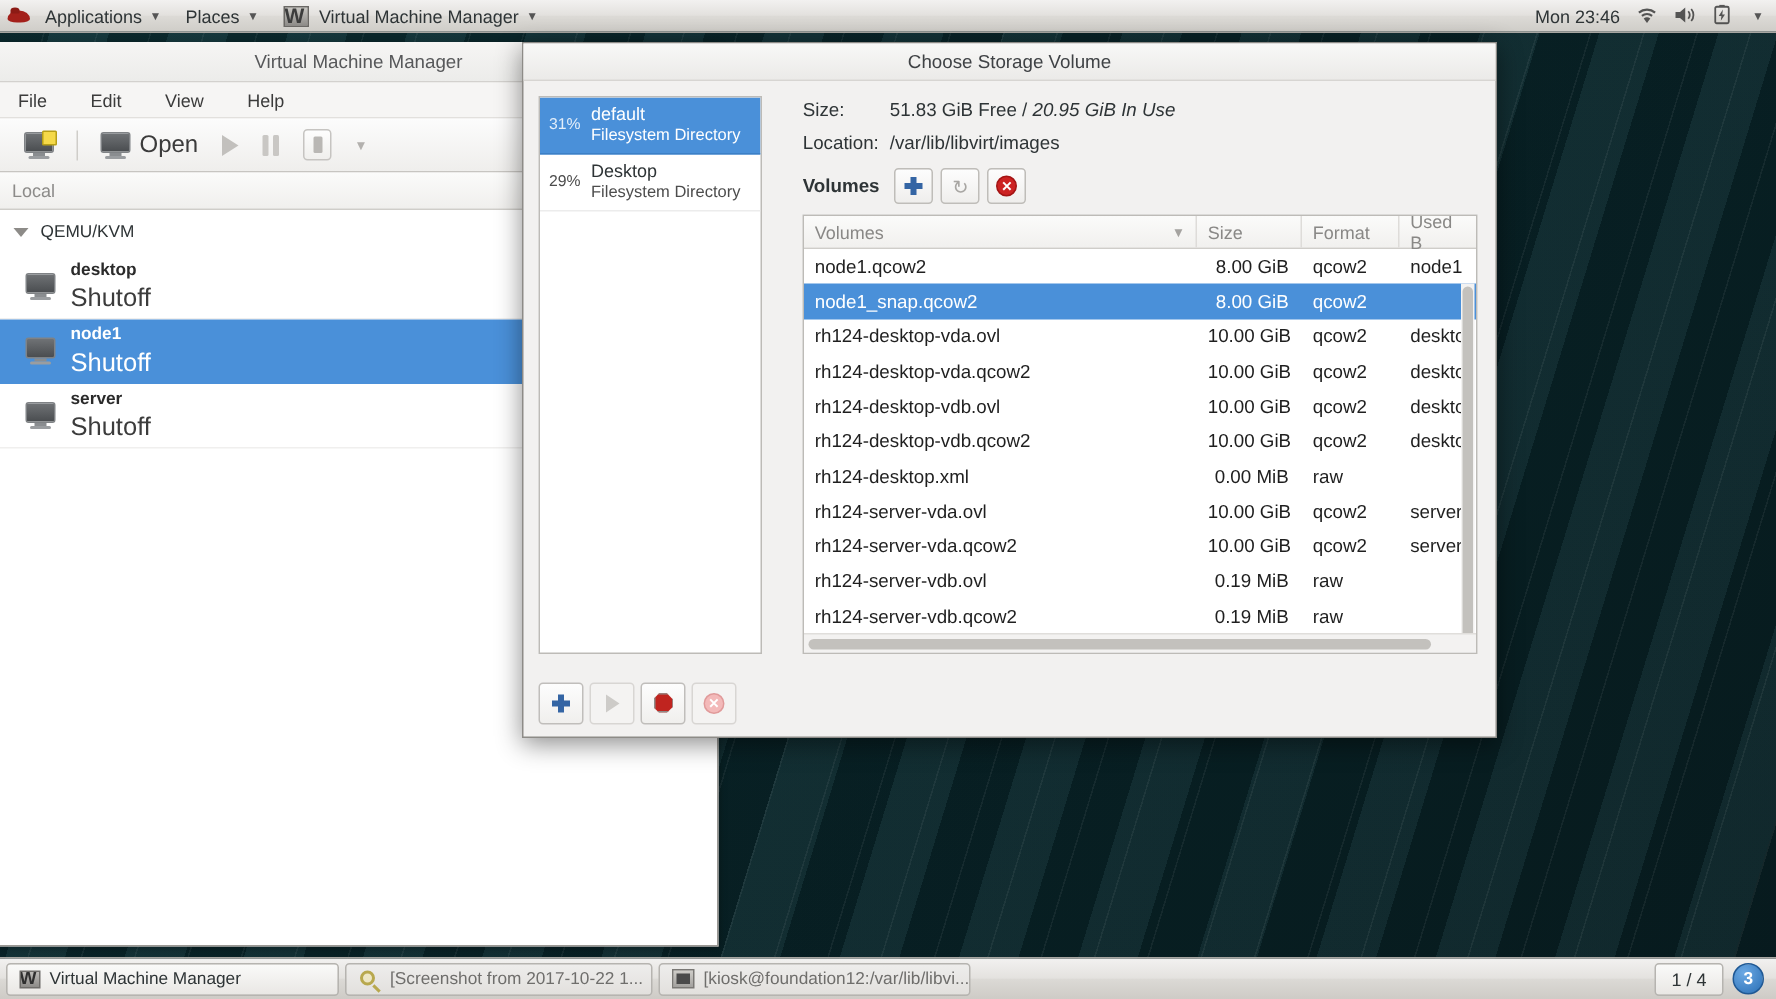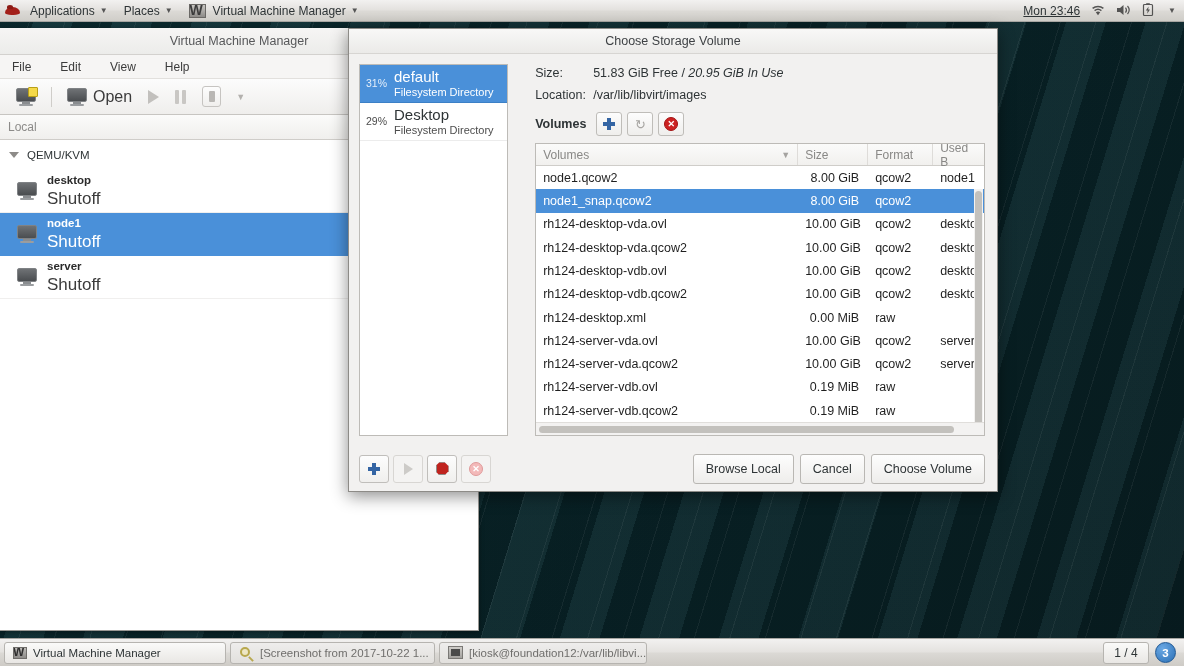--- a/index.html
+++ b/index.html
@@ -57,21 +57,21 @@
   }
   .vmm-panel-icon::before {
     content: "W"; position: absolute; left: 0px; top: -3px;
     font-size: 14px; font-weight: bold; color: #3c3c3c;
     letter-spacing: -3px;
   }
   #panel-right {
     margin-left: auto; display: flex; align-items: center;
     gap: 10px; padding-right: 8px;
   }
-  #clock { font-size: 12px; color: #2e3436; text-decoration: underline; }
+  #clock { font-size: 12px; color: #2e3436; }
   .tray-icon { width: 16px; height: 15px; position: relative; opacity: .85; }
   .wifi-ico svg, .vol-ico svg, .bat-ico svg { display: block; }
 
   
   #vmm-window {
     position: absolute; left: 0; top: 28px; width: 479px; height: 603px;
     background: #f6f5f4;
     border: 1px solid #9a9894;
     border-left: none; border-top: none;
     box-shadow: 0 1px 5px rgba(0,0,0,.35);
@@ -188,21 +188,21 @@
   }
   .pool-row {
     display: flex; align-items: center; gap: 6px;
     padding: 5px 6px 6px 6px; height: 38px;
     border-bottom: 1px solid #ececec;
   }
   .pool-row.selected { background: #4a90d9; border-bottom-color: #3c80c6; }
   .pool-pct { font-size: 10.5px; color: #4c4c4c; width: 22px; flex: 0 0 auto; }
   .pool-row.selected .pool-pct { color: #e3eefa; }
   .pool-names { display: flex; flex-direction: column; line-height: 1.2; }
-  .pool-name { font-size: 15px; color: #2e3436; }
+  .pool-name { font-size: 12px; color: #2e3436; }
   .pool-type { font-size: 11px; color: #4d4d4d; }
   .pool-row.selected .pool-name, .pool-row.selected .pool-type { color: #ffffff; }
 
   #pool-detail { flex: 1; display: flex; flex-direction: column; padding-top: 2px; }
   .detail-line { display: flex; align-items: baseline; font-size: 12.5px; color: #2e3436; margin-bottom: 8px; }
   .detail-label { width: 58px; flex: 0 0 auto; color: #2e3436; }
   .detail-val .italic { font-style: italic; }
 
   #vol-toolbar { display: flex; align-items: center; gap: 5px; margin: 2px 0 7px 0; }
   #vol-toolbar .vt-label { font-weight: bold; font-size: 12.5px; color: #2e3436; margin-right: 5px; }
@@ -655,25 +655,20 @@
     </span>
     <span class="footer-icon-btn flat">
       <span class="tri-play-sm"></span>
     </span>
     <span class="footer-icon-btn">
       <span class="stop-oct"></span>
     </span>
     <span class="footer-icon-btn flat">
       <span class="x-circle">✕</span>
     </span>
-    <div id="dlg-actions">
-      <div class="dlg-btn">Browse Local</div>
-      <div class="dlg-btn">Cancel</div>
-      <div class="dlg-btn">Choose Volume</div>
-    </div>
   </div>
 </div>
 
 <div id="taskbar">
   <div class="task-btn w1">
     <span class="tb-ico-vmm"></span>
     <span>Virtual Machine Manager</span>
   </div>
   <div class="task-btn w2">
     <span class="tb-ico-shot">

